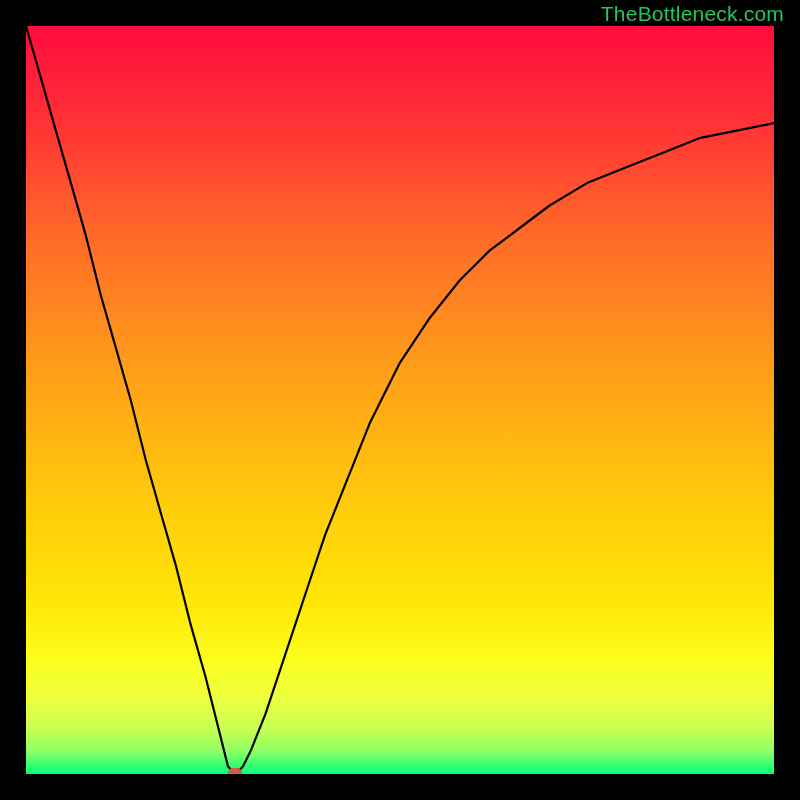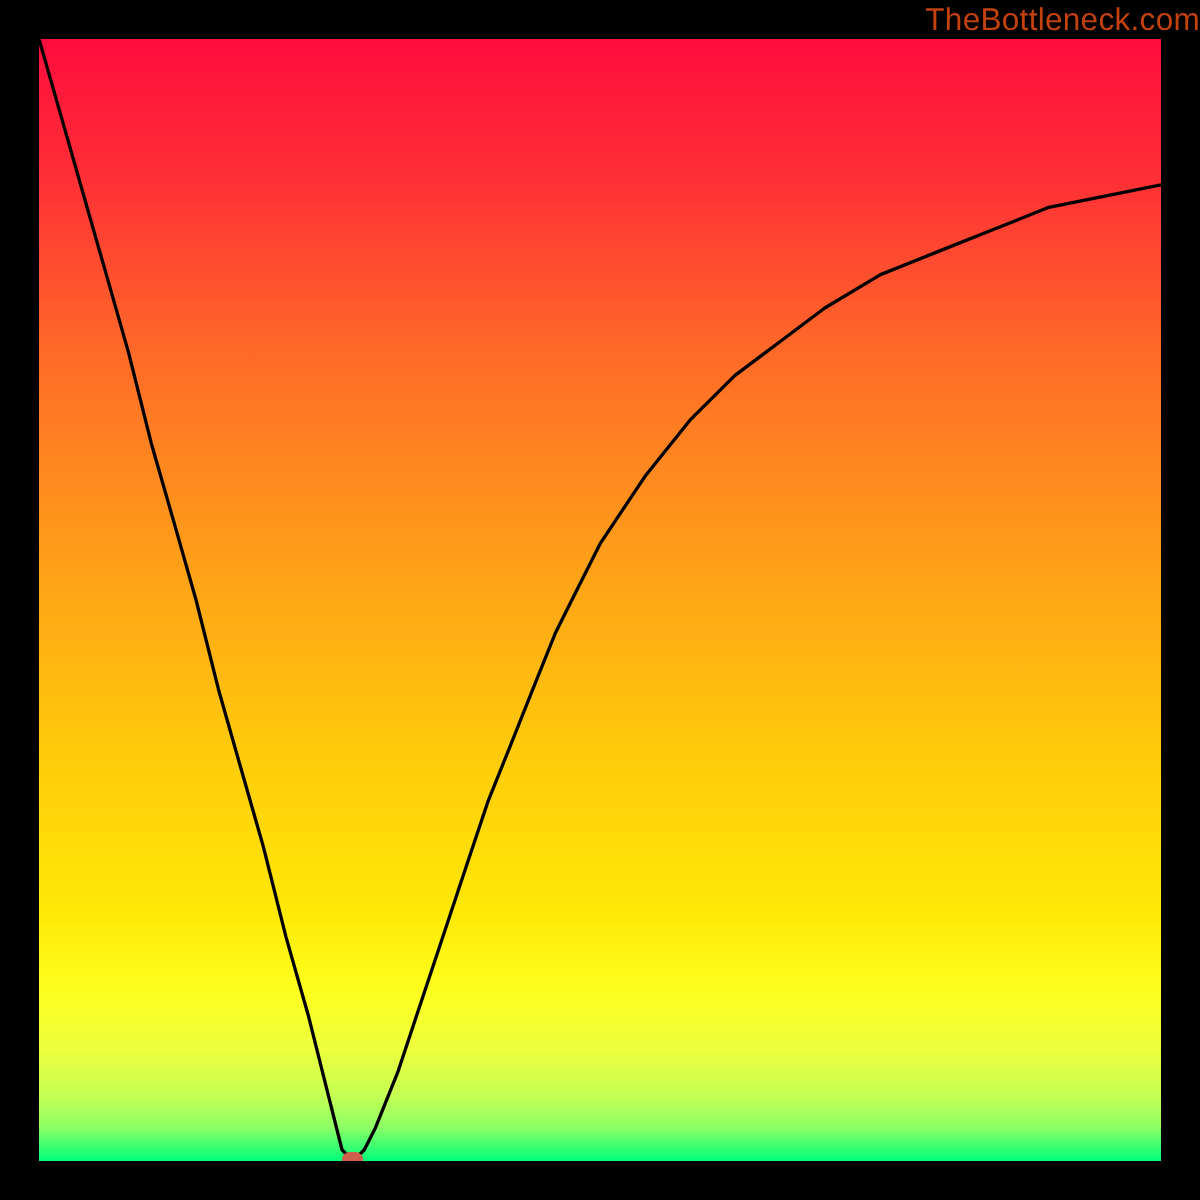--- a/index.html
+++ b/index.html
@@ -37,22 +37,22 @@
   .plot svg.curve {
     position: absolute;
     top: 0;
     left: 0;
     width: 748px;
     height: 748px;
   }
   .attribution {
     position: absolute;
     top: 2px;
-    right: 0;
-    color: #c2410c;
+    right: 16px;
+    color: #22c55e;
     font-size: 21px;
     font-weight: 400;
     letter-spacing: 0.2px;
     font-family: Arial, Helvetica, sans-serif;
   }
   .marker {
     position: absolute;
     width: 14px;
     height: 11px;
     border-radius: 5px;

